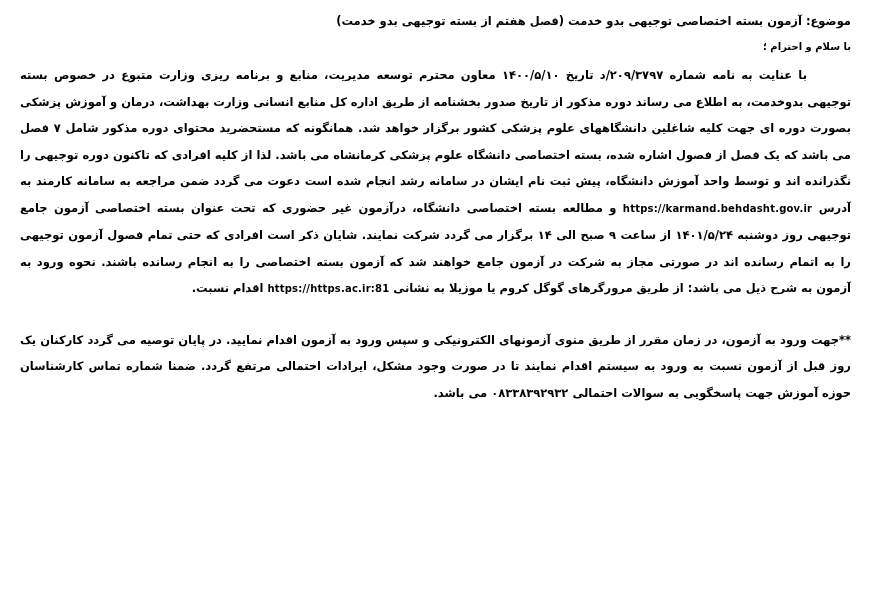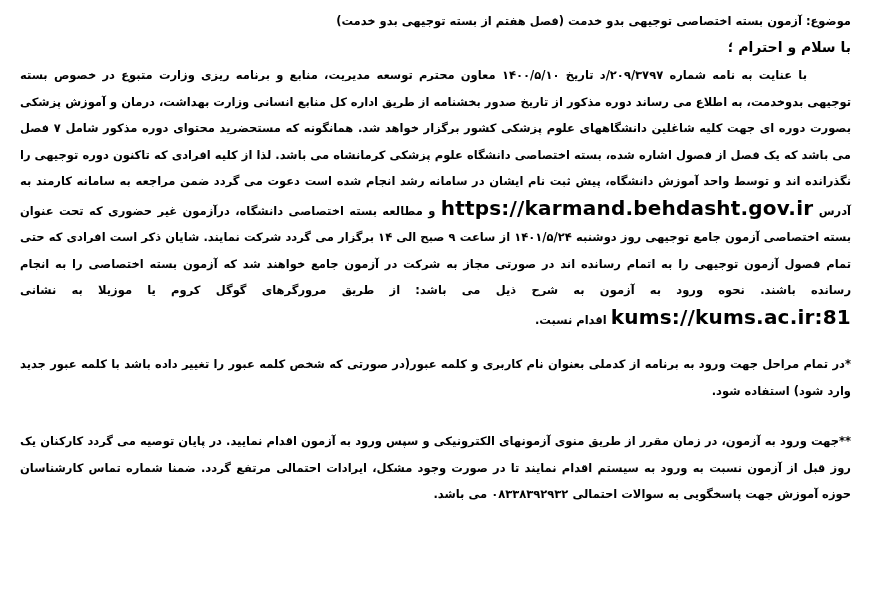--- a/index.html
+++ b/index.html
@@ -24,21 +24,21 @@
     }
     .subject {
       font-weight: bold;
       font-size: 11.5px;
       line-height: 22px;
       text-align: right;
       margin: 0;
     }
     .greeting {
       font-weight: bold;
-      font-size: 14px;
+      font-size: 10px;
       line-height: 22px;
       margin: 4px 0 4px 0;
     }
     .para {
       font-weight: bold;
       font-size: 11.5px;
       line-height: 26.5px;
       text-align: justify;
       text-align-last: right;
       margin: 0;
@@ -48,40 +48,39 @@
     }
     .para.p2 {
       margin-top: 18px;
     }
     .para.p3 {
       margin-top: 24px;
     }
     .link {
       font-family: "DejaVu Sans", sans-serif;
       font-weight: bold;
-      font-size: 20px;
+      font-size: 10px;
       direction: ltr;
       unicode-bidi: embed;
       letter-spacing: 0.2px;
     }
   </style>
 </head>
 <body>
 
 <div class="page">
 
   <p class="subject">موضوع: آزمون بسته اختصاصی توجیهی بدو خدمت (فصل هفتم از بسته توجیهی بدو خدمت)</p>
 
   <p class="greeting">با سلام و احترام ؛</p>
 
   <p class="para p1">
     <span>با عنایت به نامه شماره ۲۰۹/۳۷۹۷/د تاریخ ۱۴۰۰/۵/۱۰ معاون محترم توسعه مدیریت، منابع و برنامه ریزی وزارت متبوع در خصوص بسته توجیهی بدوخدمت، به اطلاع می رساند دوره مذکور از تاریخ صدور بخشنامه از طریق اداره کل منابع انسانی وزارت بهداشت، درمان و آموزش پزشکی بصورت دوره ای جهت کلیه شاغلین دانشگاههای علوم پزشکی کشور برگزار خواهد شد. همانگونه که مستحضرید محتوای دوره مذکور شامل ۷ فصل می باشد که یک فصل از فصول اشاره شده، بسته اختصاصی دانشگاه علوم پزشکی کرمانشاه می باشد. لذا از کلیه افرادی که تاکنون دوره توجیهی را نگذرانده اند و توسط واحد آموزش دانشگاه، پیش ثبت نام ایشان در سامانه رشد انجام شده است دعوت می گردد ضمن مراجعه به سامانه کارمند به آدرس</span>
     <span class="link">https://karmand.behdasht.gov.ir</span>
     <span>و مطالعه بسته اختصاصی دانشگاه، درآزمون غیر حضوری که تحت عنوان بسته اختصاصی آزمون جامع توجیهی روز دوشنبه ۱۴۰۱/۵/۲۴ از ساعت ۹ صبح الی ۱۴ برگزار می گردد شرکت نمایند. شایان ذکر است افرادی که حتی تمام فصول آزمون توجیهی را به اتمام رسانده اند در صورتی مجاز به شرکت در آزمون جامع خواهند شد که آزمون بسته اختصاصی را به انجام رسانده باشند. نحوه ورود به آزمون به شرح ذیل می باشد: از طریق مرورگرهای گوگل کروم یا موزیلا به نشانی</span>
-    <span class="link">kums://kums.ac.ir:81</span>
+    <span class="link">https://https.ac.ir:81</span>
     <span>اقدام نسبت.</span>
   </p>
 
-  <p class="para p2">*در تمام مراحل جهت ورود به برنامه از کدملی بعنوان نام کاربری و کلمه عبور(در صورتی که شخص کلمه عبور را تغییر داده باشد با کلمه عبور جدید وارد شود) استفاده شود.</p>
 
   <p class="para p3">**جهت ورود به آزمون، در زمان مقرر از طریق منوی آزمونهای الکترونیکی و سپس ورود به آزمون اقدام نمایید. در پایان توصیه می گردد کارکنان یک روز قبل از آزمون نسبت به ورود به سیستم اقدام نمایند تا در صورت وجود مشکل، ایرادات احتمالی مرتفع گردد. ضمنا شماره تماس کارشناسان حوزه آموزش جهت پاسخگویی به سوالات احتمالی ۰۸۳۳۸۳۹۲۹۳۲ می باشد.</p>
 
 </div>
 
 </body></html>

